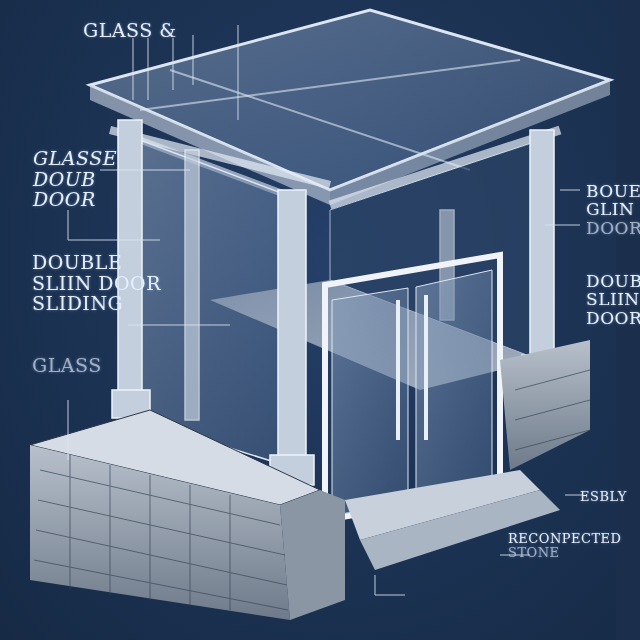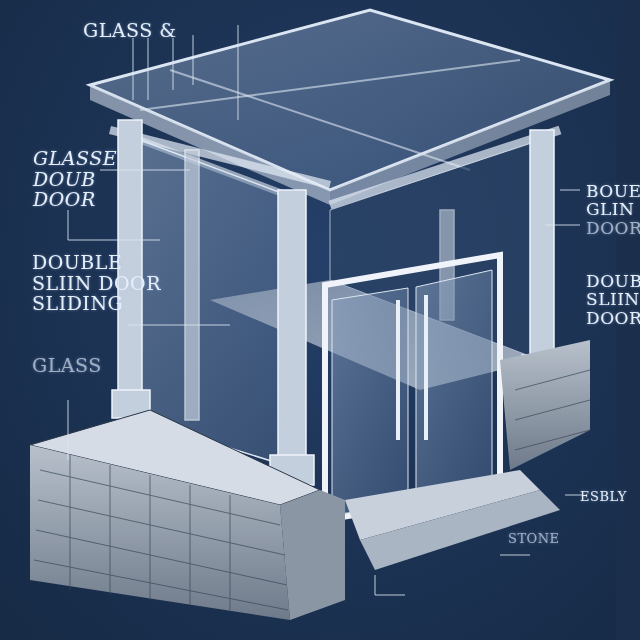--- a/index.html
+++ b/index.html
@@ -123,16 +123,17 @@
 
   <div class="label md" style="left:586px;top:272px;">
     <div>DOUB</div>
     <div>SLIIN</div>
     <div>DOOR</div>
   </div>
 
   <div class="label sm" style="left:580px;top:490px;">ESBLY</div>
 
   <div class="label sm" style="left:508px;top:532px;">
+    <div>RECONPECTED</div>
     <div class="faded">STONE</div>
   </div>
 
 </div>
 
 </body></html>

